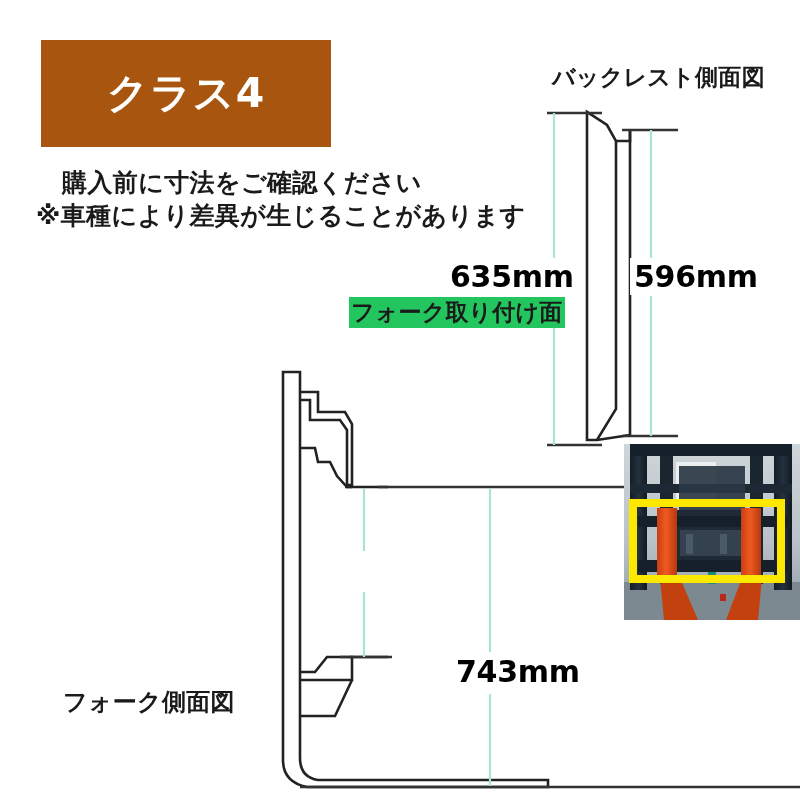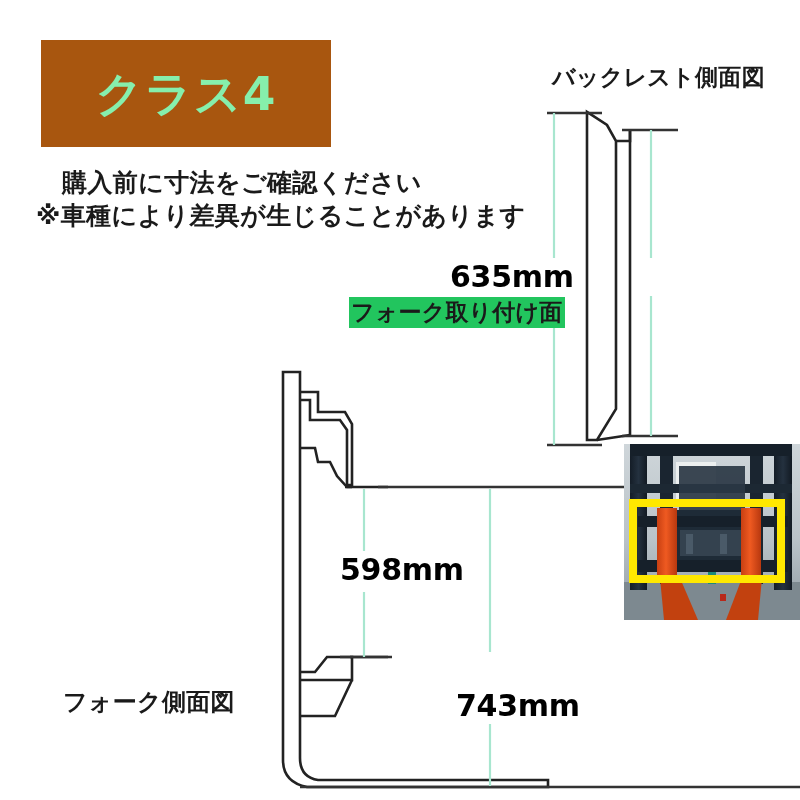--- a/index.html
+++ b/index.html
@@ -23,22 +23,22 @@
     left: 41px;
     top: 40px;
     width: 290px;
     height: 107px;
     background: #a8560f;
     display: flex;
     align-items: center;
     justify-content: center;
   }
   .class-badge-label {
-    color: #86efac;
-    font-size: 47px;
+    color: #ffffff;
+    font-size: 41px;
     font-weight: bold;
     letter-spacing: 1px;
     line-height: 1;
     white-space: nowrap;
     font-family: "DejaVu Sans", "Liberation Sans", sans-serif;
   }
 
   
   .note-block {
     position: absolute;
@@ -75,21 +75,21 @@
     font-size: 30px;
     font-weight: bold;
     letter-spacing: -0.3px;
     white-space: nowrap;
     background: #ffffff;
     padding: 1px 4px;
   }
   #dim-635 { left: 446px; top: 258px; }
   #dim-596 { left: 630px; top: 258px; }
   #dim-598 { left: 336px; top: 551px; }
-  #dim-743 { left: 452px; top: 687px; text-align: right; }
+  #dim-743 { left: 452px; top: 653px; text-align: right; }
 
   .dim-sublabel {
     position: absolute;
     color: #1a1a1a;
     font-size: 23px;
     font-weight: bold;
     letter-spacing: 0.2px;
     white-space: nowrap;
     background: #22c55e;
     padding: 0 2px;
@@ -229,21 +229,21 @@
     <line class="dim-line" x1="364" y1="489" x2="364" y2="551"></line>
     <line class="dim-line" x1="364" y1="592" x2="364" y2="657"></line>
     <line class="dim-line" x1="490" y1="489" x2="490" y2="652"></line>
     <line class="dim-line" x1="490" y1="694" x2="490" y2="786"></line>
   </svg>
 
   <div class="caption" id="cap-forkside">フォーク側面図</div>
   <div class="caption" id="cap-backrest">バックレスト側面図</div>
 
   <div class="dim-label" id="dim-635">635mm</div>
-  <div class="dim-label" id="dim-598">598mm</div>
+  <div class="dim-label" id="dim-596">596mm</div>
   <div class="dim-label" id="dim-743">743mm</div>
   <div class="dim-sublabel" id="sub-fork-face">フォーク取り付け面</div>
 
   <div class="photo-inset">
     <svg class="photo-canvas" viewBox="0 0 176 176">
       <defs>
         <linearGradient id="bgGrad" x1="0" y1="0" x2="0" y2="1">
           <stop offset="0%" stop-color="#cfd6da"></stop>
           <stop offset="55%" stop-color="#b9c2c8"></stop>
           <stop offset="100%" stop-color="#8e9aa2"></stop>

